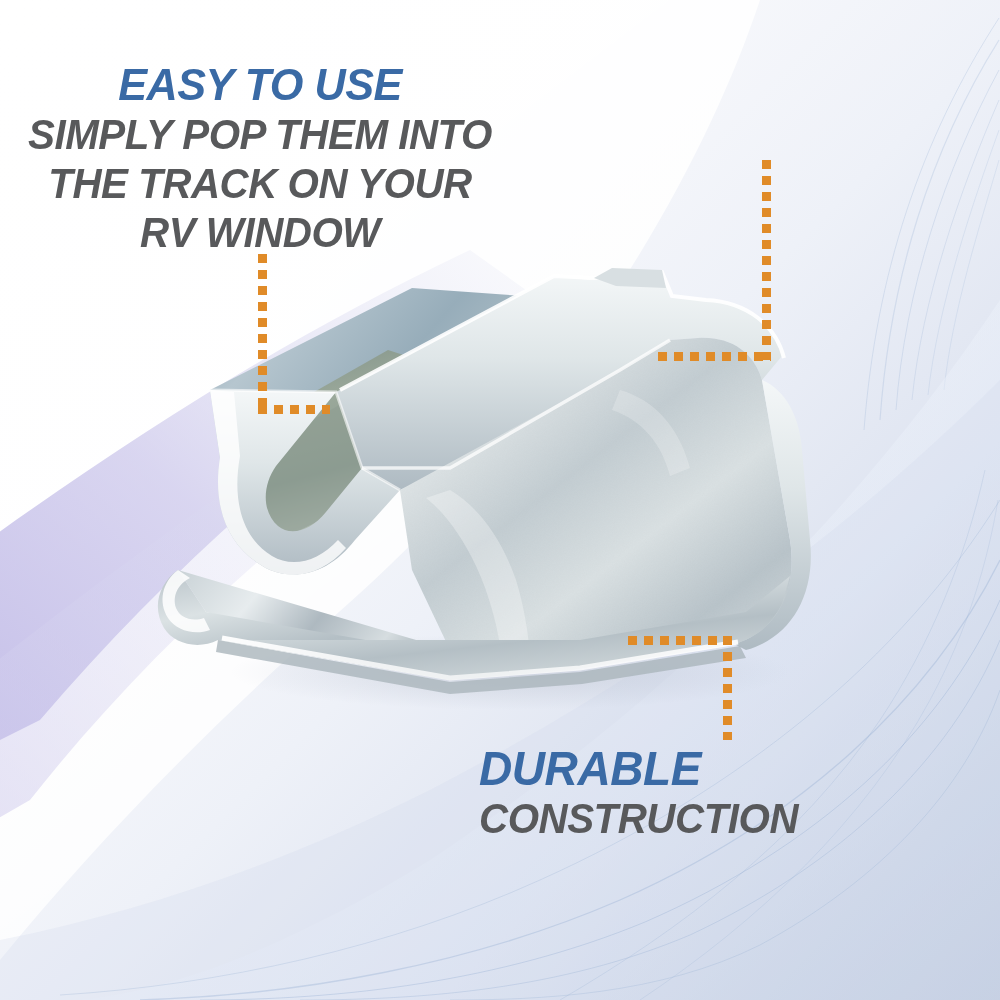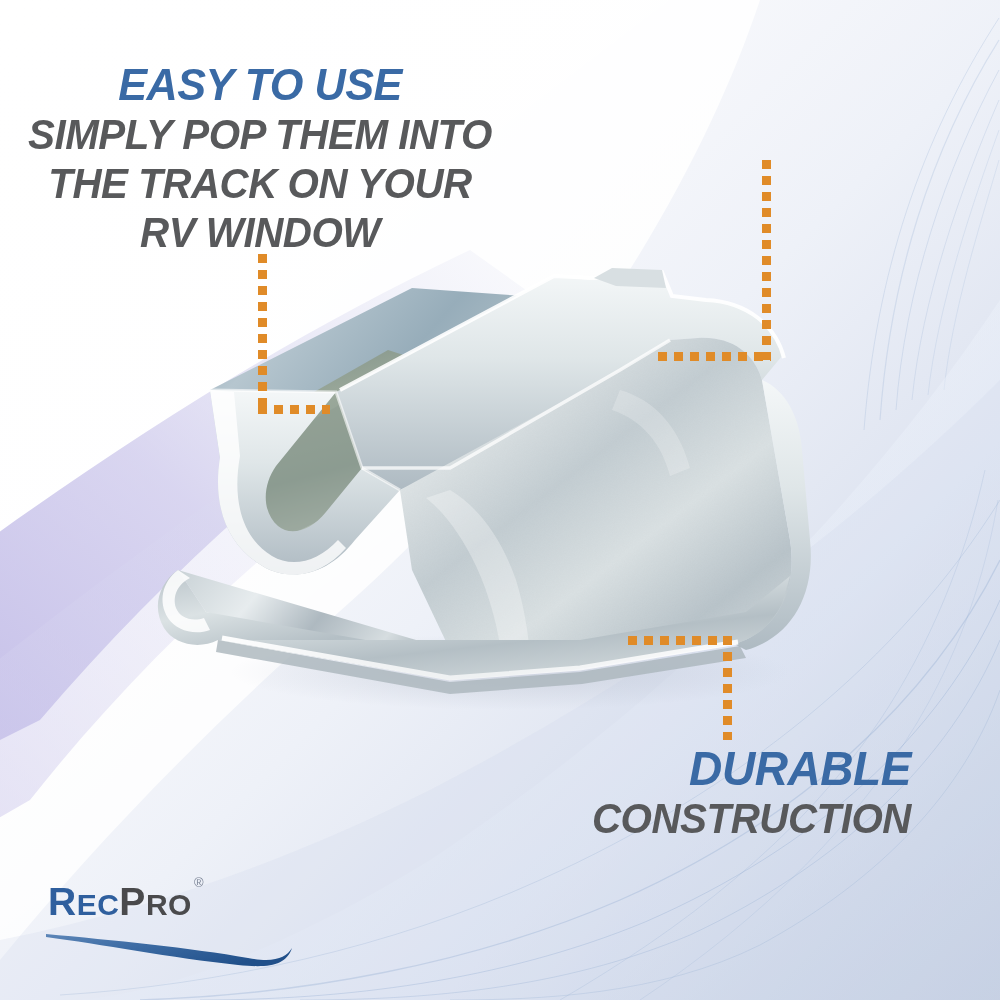--- a/index.html
+++ b/index.html
@@ -35,21 +35,21 @@
   }
 
   #blk-easy{left:0;top:62px;width:520px;text-align:center;}
   #blk-easy .hl{font-size:45px;}
   #blk-easy .sub{font-size:42px;margin-top:6px;}
 
   #blk-foruse{left:520px;top:14px;width:470px;text-align:center;}
   #blk-foruse .hl{font-size:48px;}
   #blk-foruse .sub{font-size:42px;margin-top:6px;}
 
-  #blk-durable{left:470px;top:745px;width:450px;text-align:right;}
+  #blk-durable{left:470px;top:745px;width:450px;text-align:left;}
   #blk-durable .hl{font-size:48px;}
   #blk-durable .sub{font-size:42px;margin-top:4px;}
 
   
   .lead{position:absolute;}
   .lead-v{
     width:9px;
     background-image:linear-gradient(#e08b28 55%,rgba(0,0,0,0) 0);
     background-size:9px 16px;
     background-repeat:repeat-y;
@@ -267,30 +267,14 @@
     <div class="sub">THE TRACK ON YOUR</div>
     <div class="sub">RV WINDOW</div>
   </div>
 
 
   <div class="block" id="blk-durable">
     <div class="hl">DURABLE</div>
     <div class="sub">CONSTRUCTION</div>
   </div>
 
-  <div id="logo">
-    <div class="wordmark">
-      <span class="rec"><span class="cap">R</span><span class="sml">EC</span></span><span class="pro"><span class="cap">P</span><span class="sml">RO</span></span><span class="reg">®</span>
-    </div>
-    <svg class="swoosh" viewBox="0 0 268 40" preserveAspectRatio="none">
-      <defs>
-        <linearGradient id="swGrad" x1="0" y1="0" x2="1" y2="0.5">
-          <stop offset="0%" stop-color="#5d86b8"></stop>
-          <stop offset="45%" stop-color="#3c6ba3"></stop>
-          <stop offset="100%" stop-color="#21508a"></stop>
-        </linearGradient>
-      </defs>
-      <path d="M4,6 C70,12 150,20 206,30 C232,35 244,30 250,20
-               C244,38 226,40 196,37 C130,30 58,16 4,9 Z" fill="url(#swGrad)"></path>
-    </svg>
-  </div>
 
 </div>
 
 </body></html>

